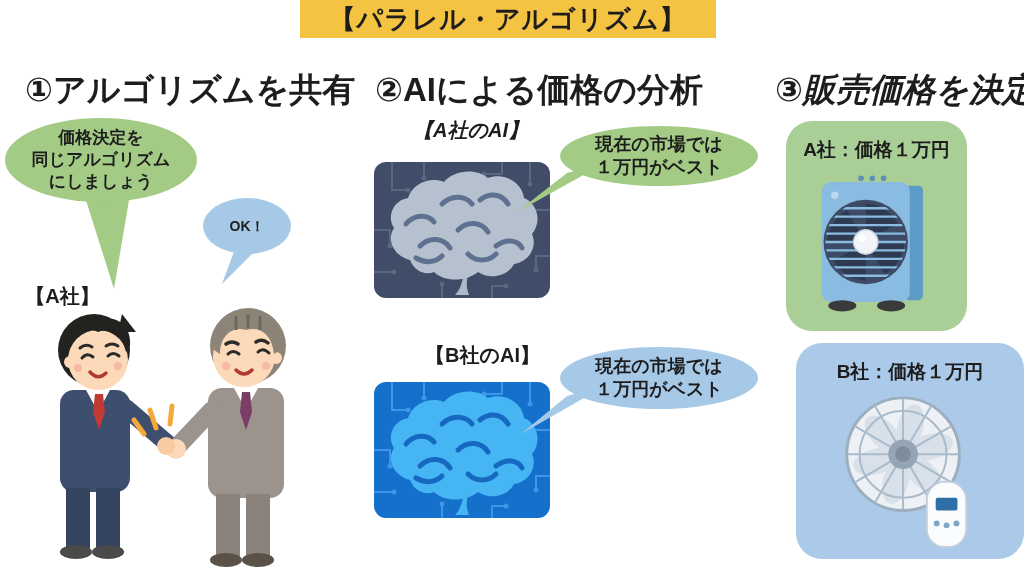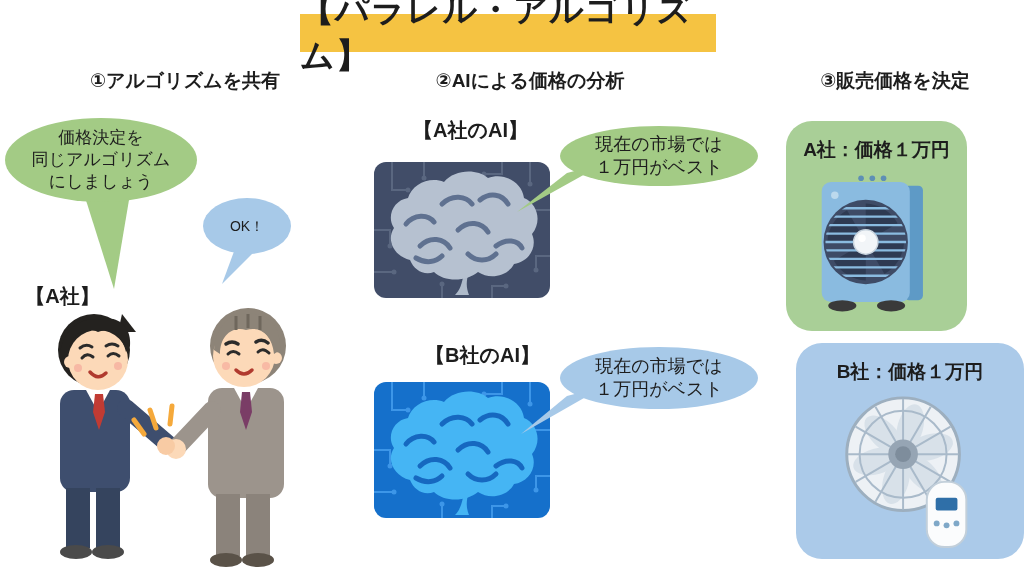--- a/index.html
+++ b/index.html
@@ -3,26 +3,26 @@
 <meta charset="utf-8">
 <style>
   :root{
     --title-bg:#F5C342; --green:#A3CB85; --green-card:#A9CF97;
     --blue:#A7C9E8; --blue-card:#ABCAE9; --ink:#1d1d1d;
   }
   html,body{margin:0;padding:0;background:#fff;}
   .stage{position:relative;width:1024px;height:576px;background:#ffffff;overflow:hidden;
          font-family:"Liberation Sans","DejaVu Sans",sans-serif;color:var(--ink);}
   .abs{position:absolute;}
-  .title-banner{left:300px;top:14px;width:416px;height:38px;background:var(--title-bg);
-    display:flex;align-items:center;justify-content:center;font-size:34px;font-weight:700;letter-spacing:1px;}
-  .heading{font-size:19px;font-weight:700;text-align:center;white-space:nowrap;}
+  .title-banner{left:300px;top:0;width:416px;height:38px;background:var(--title-bg);
+    display:flex;align-items:center;justify-content:center;font-size:26px;font-weight:700;letter-spacing:1px;}
+  .heading{font-size:33px;font-weight:700;text-align:center;white-space:nowrap;}
   .label{font-size:20px;font-weight:700;text-align:center;white-space:nowrap;}
   .bubble{border-radius:50%;display:flex;flex-direction:column;align-items:center;justify-content:center;
-    text-align:center;font-weight:400;line-height:1.3;z-index:2;}
+    text-align:center;font-weight:700;line-height:1.3;z-index:2;}
   .bubble span{display:block;white-space:nowrap;}
   .tail{position:absolute;z-index:1;}
   .card{border-radius:26px;display:flex;flex-direction:column;align-items:center;}
   .card-title{font-size:19px;font-weight:700;margin-top:16px;white-space:nowrap;}
   svg{display:block;}
 </style>
 </head>
 <body>
 
 <div class="stage">
@@ -95,21 +95,21 @@
     <path d="M140,128 L142,110" stroke="#F5A93B" stroke-width="5" stroke-linecap="round"></path>
     <path d="M114,138 L104,124" stroke="#F5A93B" stroke-width="5" stroke-linecap="round"></path>
     <rect x="186" y="198" width="24" height="62" fill="#8B837B"></rect>
     <rect x="216" y="198" width="24" height="62" fill="#8B837B"></rect>
     <ellipse cx="196" cy="264" rx="16" ry="7" fill="#5A5248"></ellipse>
     <ellipse cx="228" cy="264" rx="16" ry="7" fill="#5A5248"></ellipse>
   </svg>
 
   <div class="abs heading" style="left:375px;top:68px;width:310px;">②AIによる価格の分析</div>
 
-  <div class="abs label" style="left:388px;top:117px;width:165px;">【A社のAI】</div>
+  <div class="abs label" style="left:388px;top:117px;width:165px;font-style:italic;">【A社のAI】</div>
 
   <svg class="abs" style="left:372px;top:160px;" width="180" height="140" viewBox="0 0 180 140">
     <rect x="2" y="2" width="176" height="136" rx="12" fill="#414D68"></rect>
     <g stroke="#5A6780" stroke-width="2" fill="none">
       <path d="M20,2 V30 H36"></path>
         <path d="M52,2 V18"></path>
         <path d="M130,2 V14 H112"></path>
         <path d="M158,2 V24"></path>
       <path d="M178,50 H160"></path>
         <path d="M178,96 H164 V110"></path>
@@ -195,21 +195,21 @@
   </svg>
 
   <div class="abs bubble" style="left:560px;top:347px;width:198px;height:62px;background:var(--blue);font-size:18px;">
     <span>現在の市場では</span>
     <span>１万円がベスト</span>
   </div>
   <svg class="tail" style="left:515px;top:378px;" width="92" height="60">
     <polygon points="90,8 52,18 6,56" fill="var(--blue)"></polygon>
   </svg>
 
-  <div class="abs heading" style="left:775px;top:68px;width:240px;">③販売価格を決定</div>
+  <div class="abs heading" style="left:775px;top:68px;width:240px;font-style:italic;">③販売価格を決定</div>
 
   <div class="abs card" style="left:786px;top:121px;width:181px;height:210px;background:var(--green-card);">
     <div class="card-title">A社：価格１万円</div>
 
     <svg width="150" height="150" viewBox="0 0 150 160" style="margin-top:4px;">
       <circle cx="58" cy="12" r="3" fill="#5E8FB5"></circle>
         <circle cx="70" cy="12" r="3" fill="#5E8FB5"></circle>
         <circle cx="82" cy="12" r="3" fill="#5E8FB5"></circle>
       <rect x="104" y="20" width="20" height="122" rx="5" fill="#5E9AC6"></rect>
       <rect x="16" y="16" width="94" height="128" rx="10" fill="#8ABBE0"></rect>

